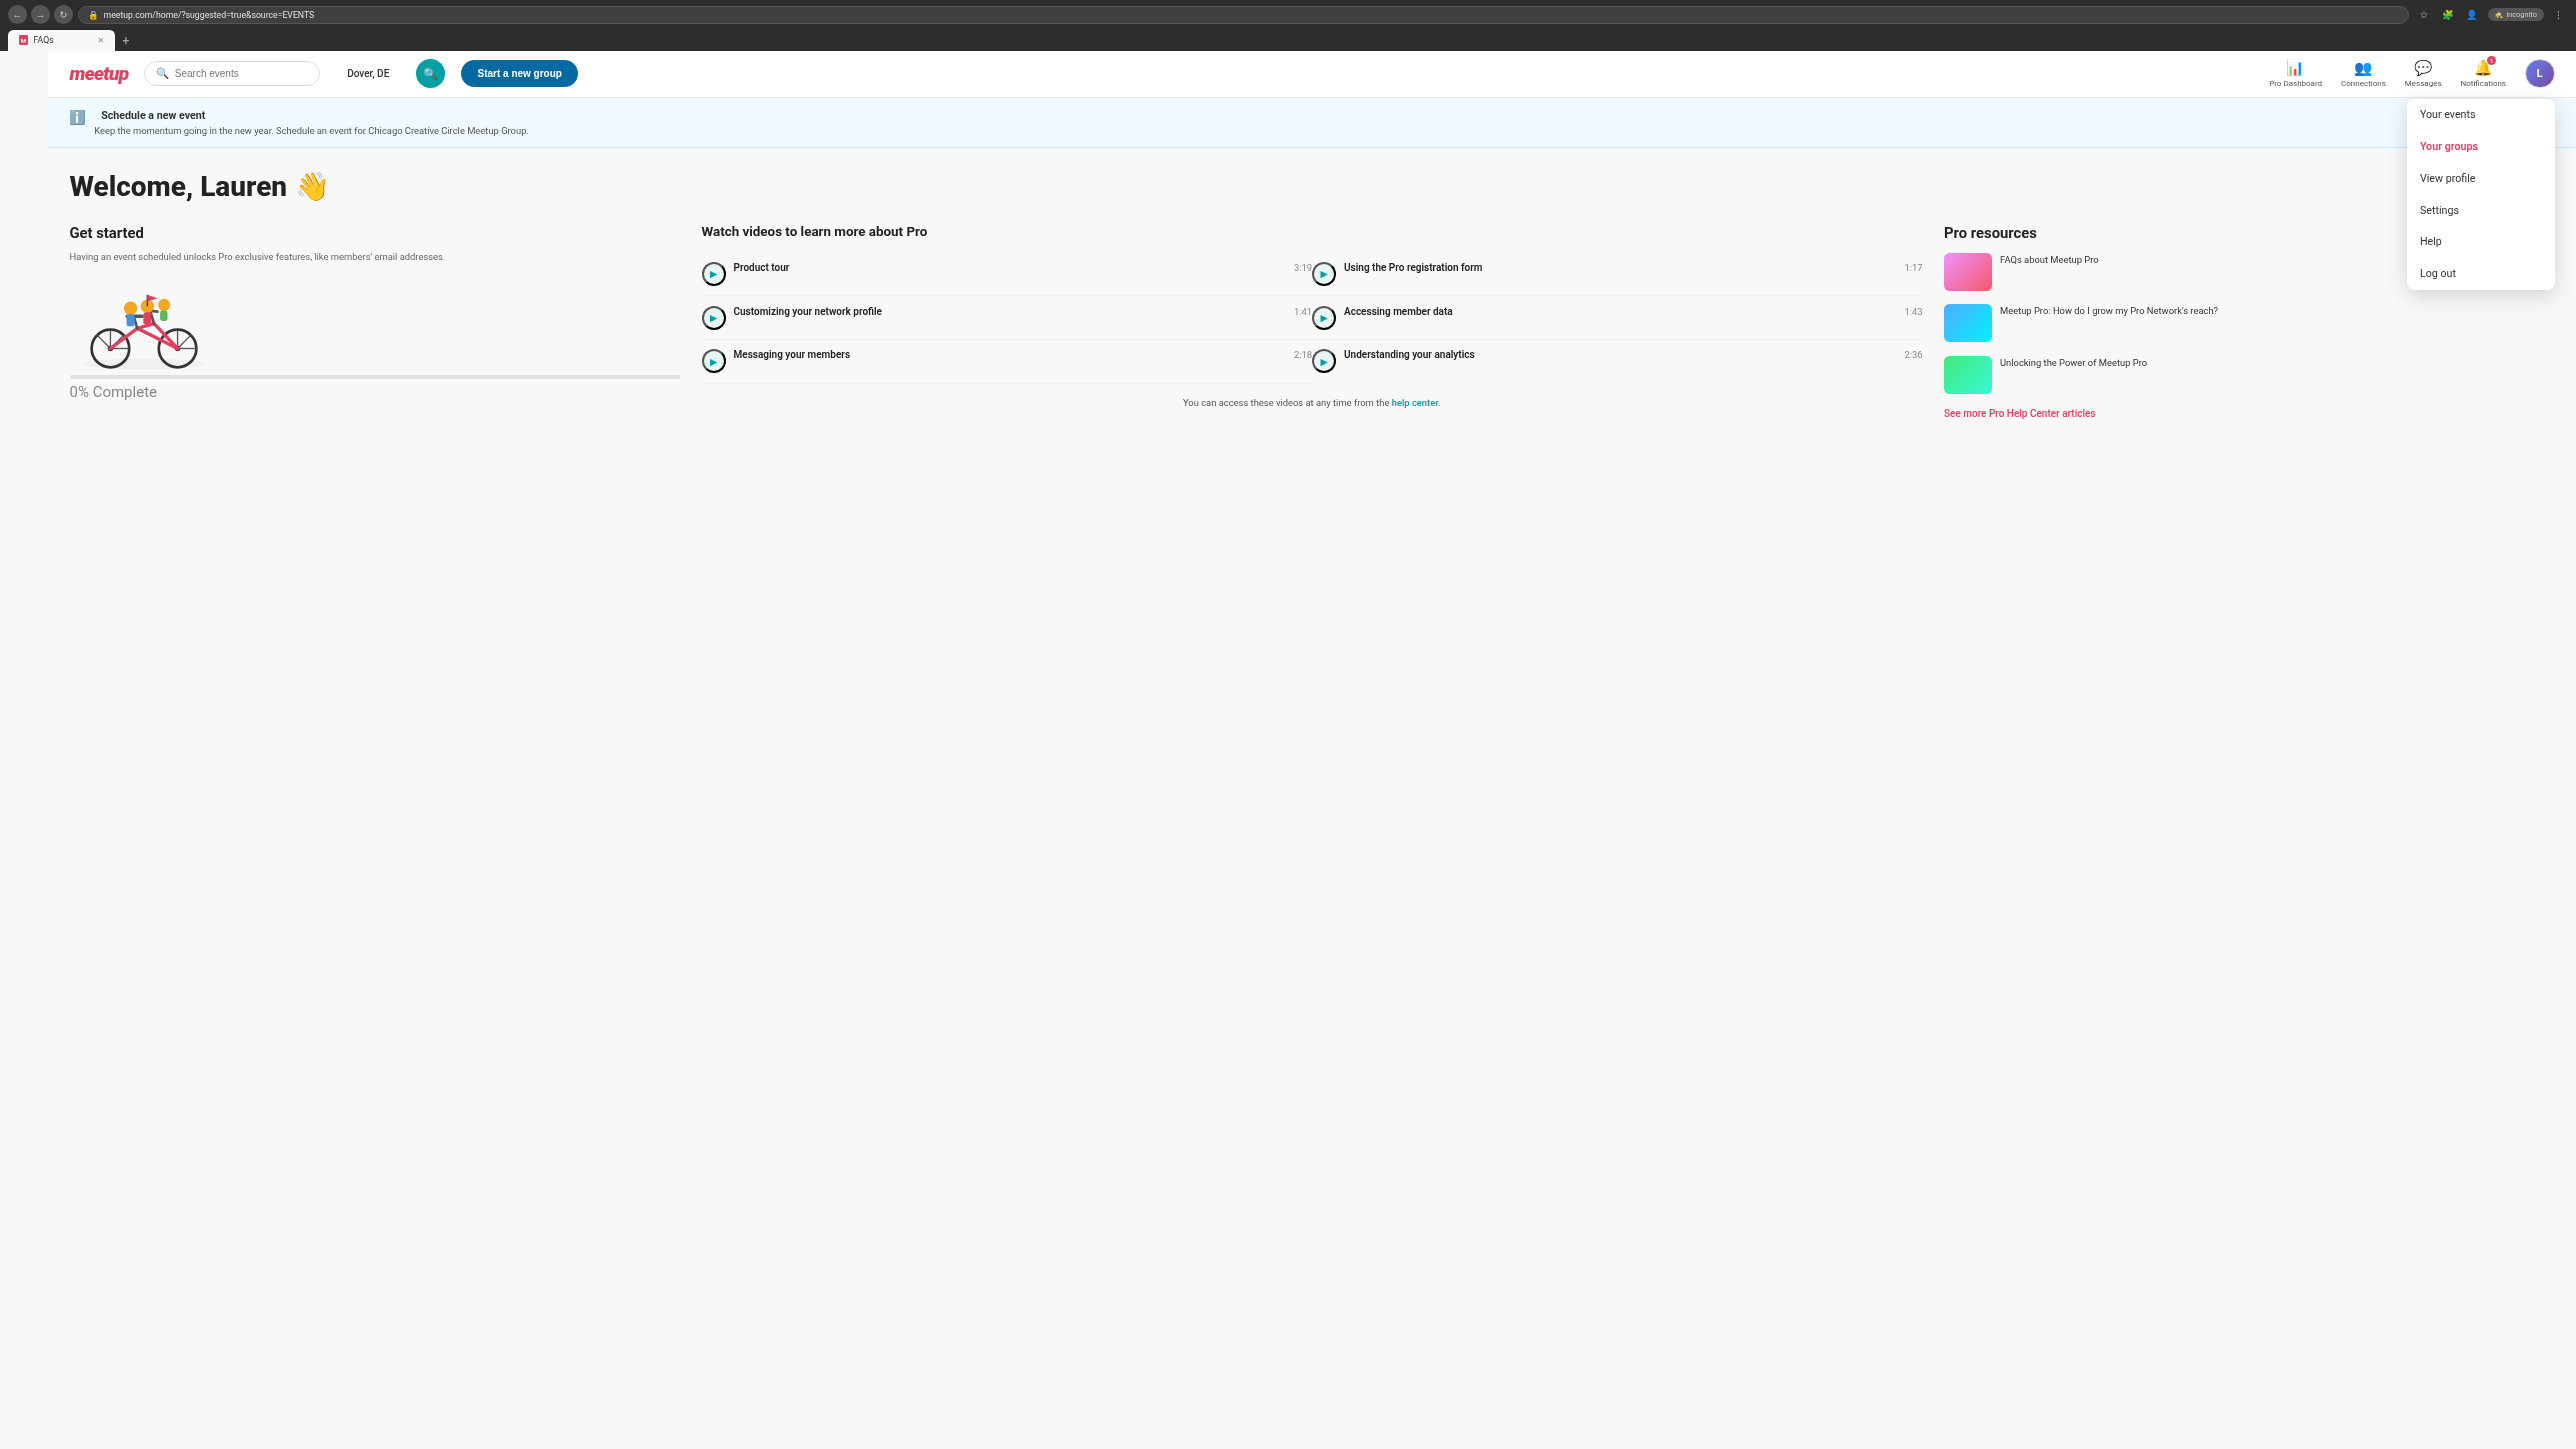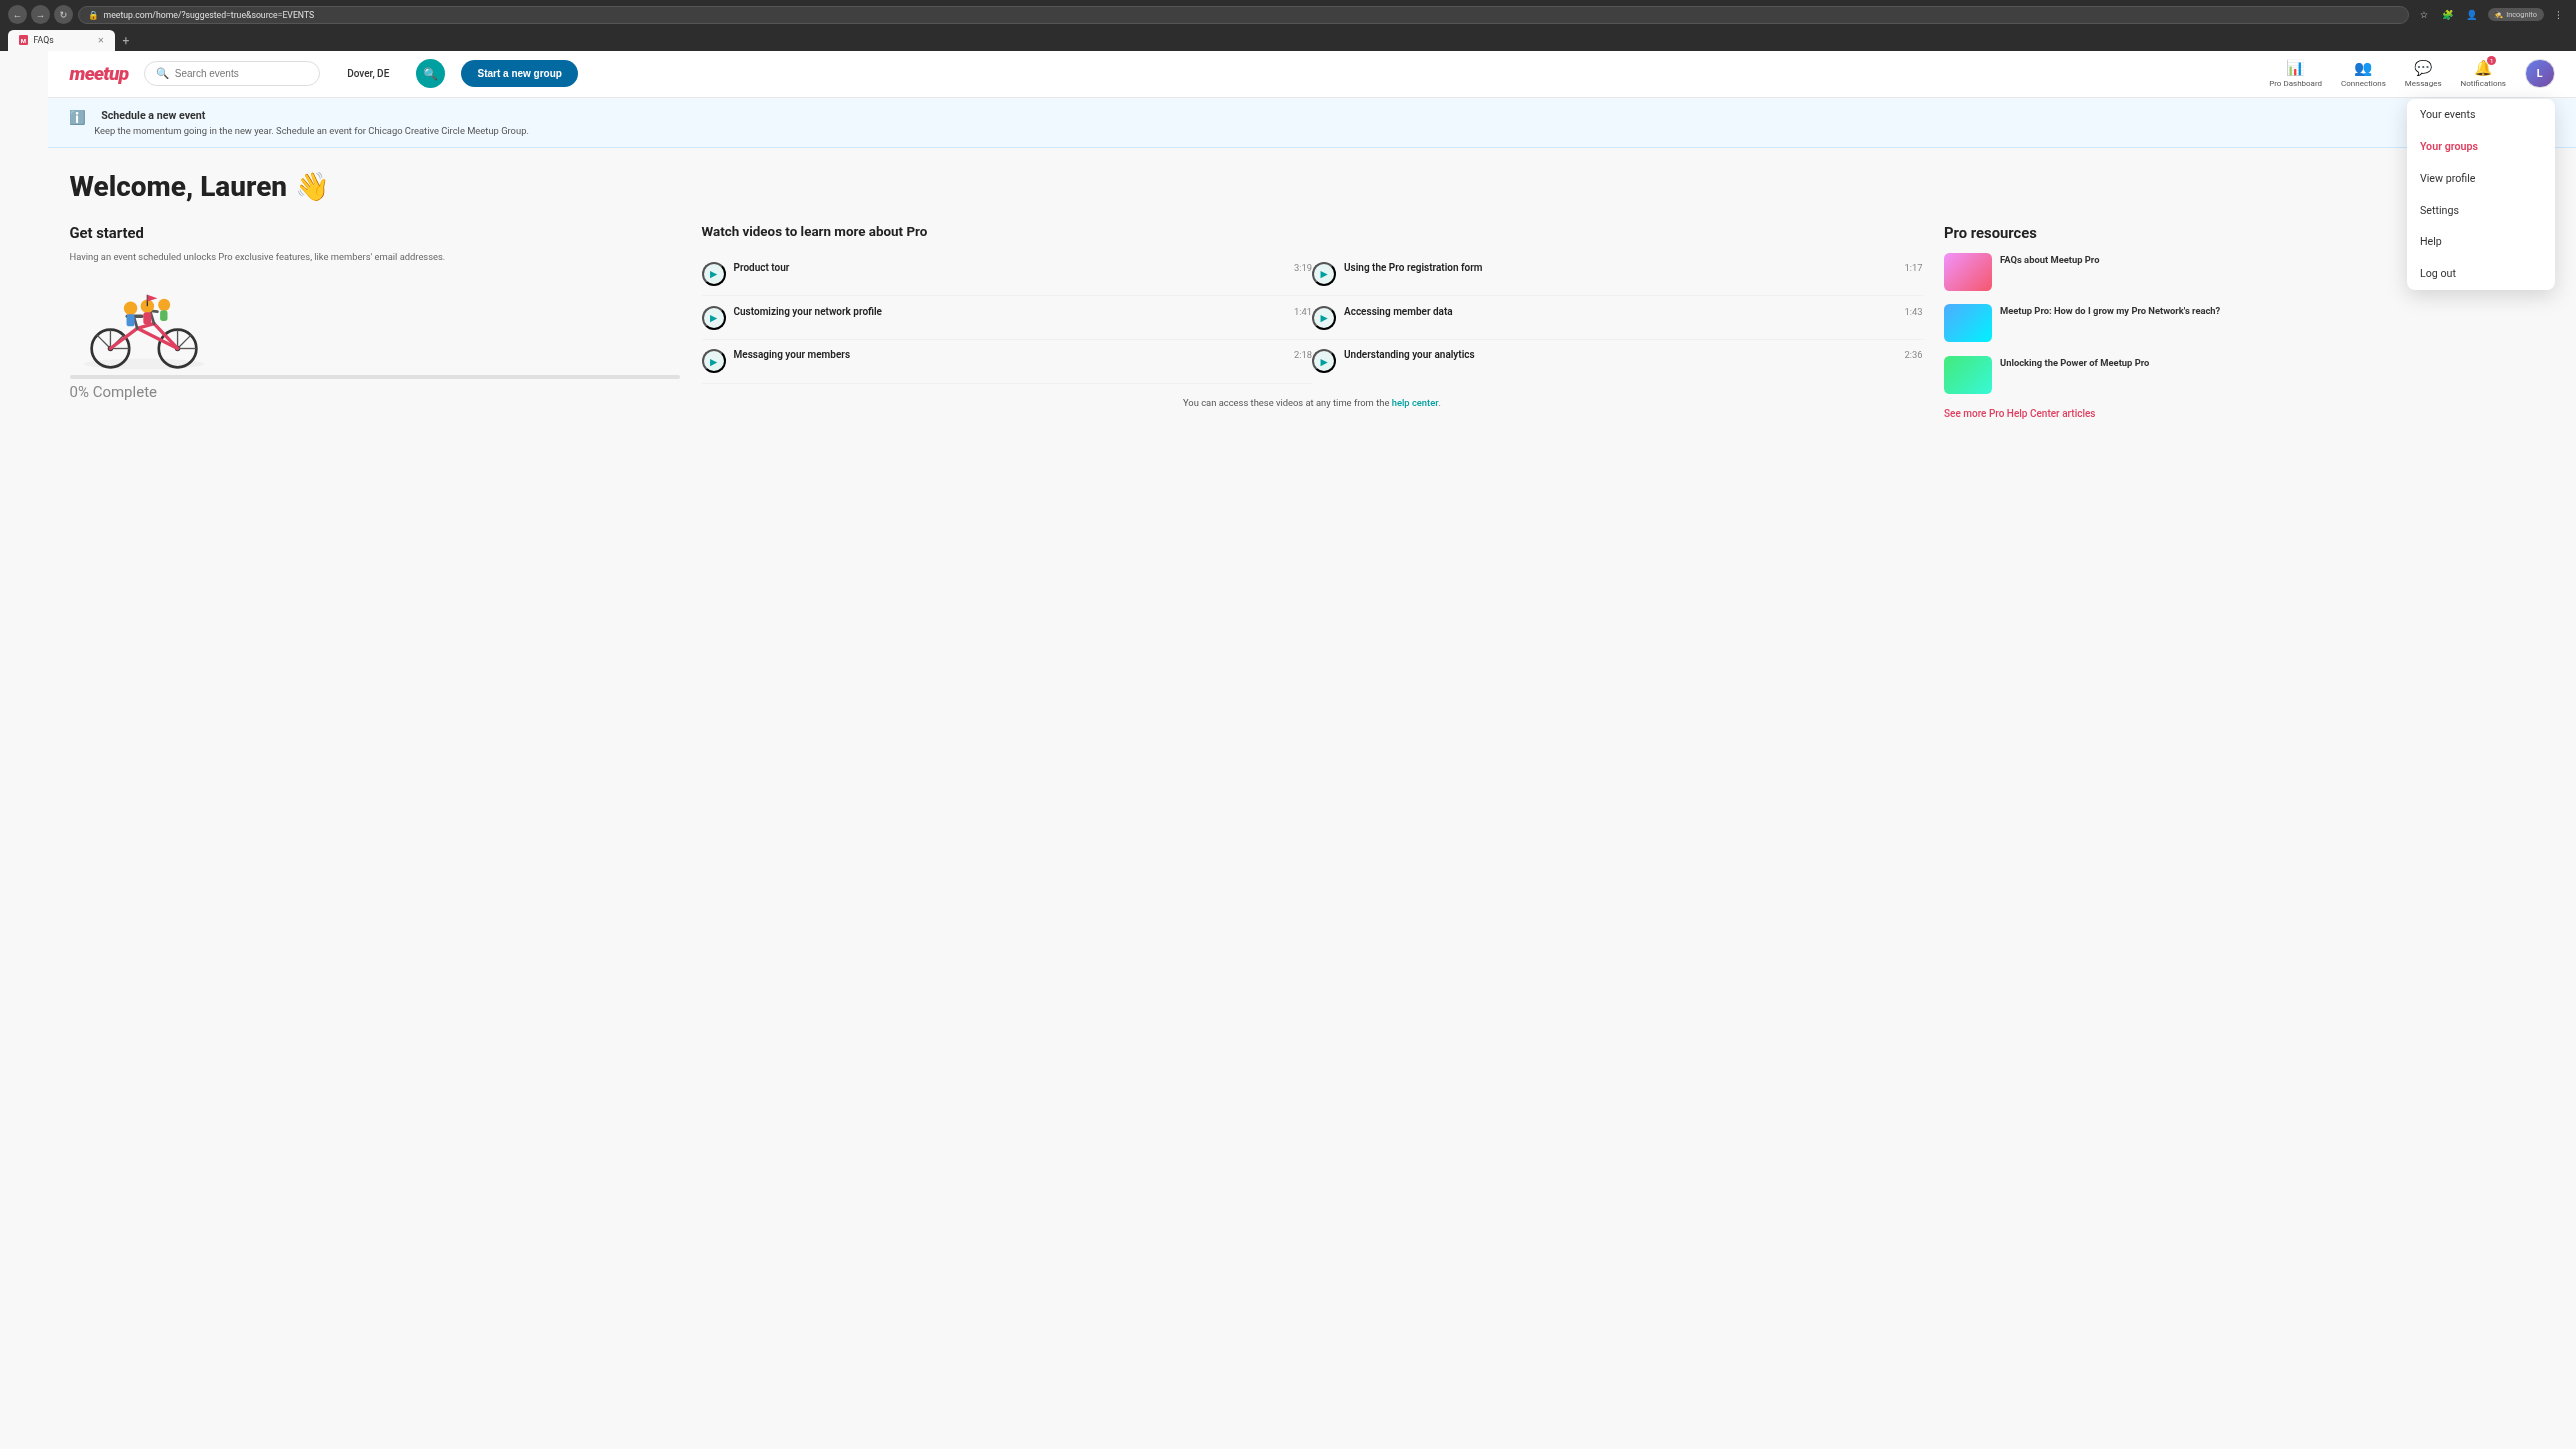--- a/index.html
+++ b/index.html
@@ -74,21 +74,21 @@
     .video-duration { font-size: 9.4px; color: #888; margin-left: auto; flex-shrink: 0; }
     .video-row { display: flex; align-items: flex-start; width: 100%; gap: 5.4px; }
     .help-center-text { font-size: 9.4px; color: #555; margin-top: 13.4px; text-align: center; }
     .help-link { color: #00a0a0; text-decoration: none; font-weight: 500; }
 
     
     .pro-resources { }
     .pro-resources-title { font-size: 14.8px; font-weight: 700; color: #222; margin-bottom: 10.7px; }
     .resource-item { display: flex; gap: 8px; margin-bottom: 13.4px; cursor: pointer; }
     .resource-thumb { width: 48px; height: 38px; border-radius: 5.4px; background: #ccc; flex-shrink: 0; object-fit: cover; overflow: hidden; }
-    .resource-text { font-size: 9.4px; color: #333; line-height: 1.4; font-weight: 700; }
+    .resource-text { font-size: 9.4px; color: #333; line-height: 1.4; font-weight: 400; }
     .see-more-link { color: #e04060; text-decoration: none; font-size: 10px; font-weight: 500; }
 
     
     .dropdown-menu { position: absolute; top: 40px; right: 0; background: white; border-radius: 8px; box-shadow: 0 5.4px 21.5px rgba(0,0,0,0.15); width: 148px; z-index: 1000; overflow: hidden; }
     .dropdown-item { padding: 9.4px 13.4px; font-size: 10.7px; color: #333; cursor: pointer; }
     .dropdown-item.active { color: #e04060; font-weight: 600; }
     .header-right { position: relative; display: flex; align-items: center; gap: 5.4px; }
 
     
     .bike-svg { width: 148px; height: 94px; }

